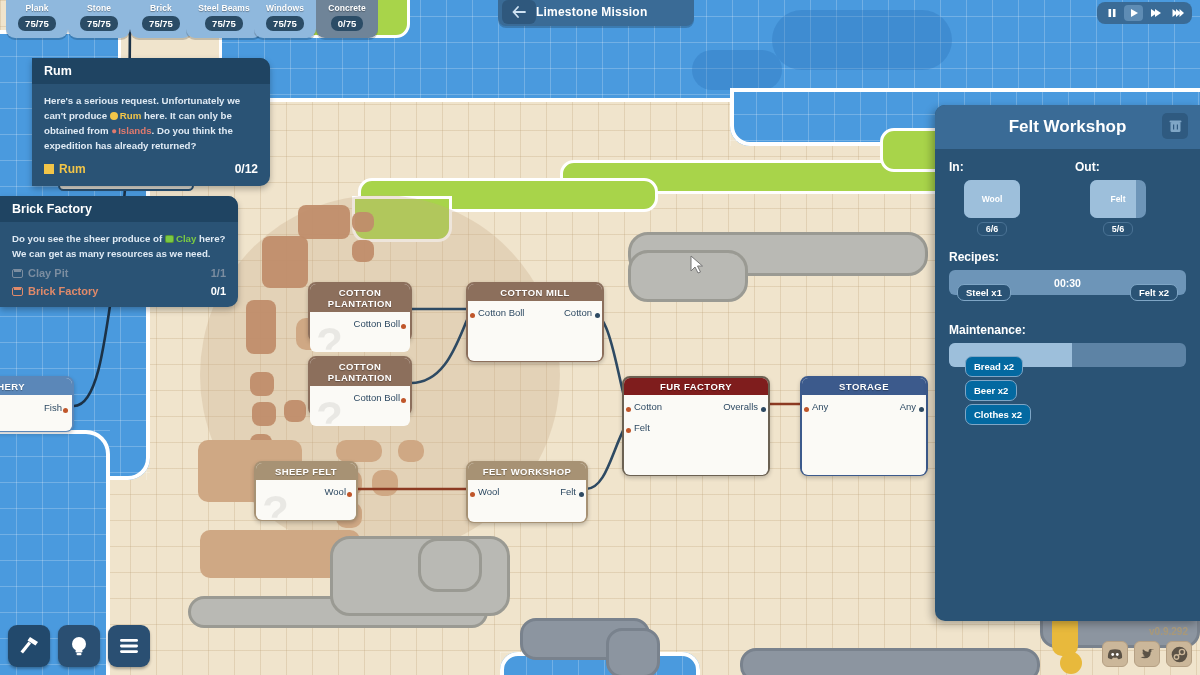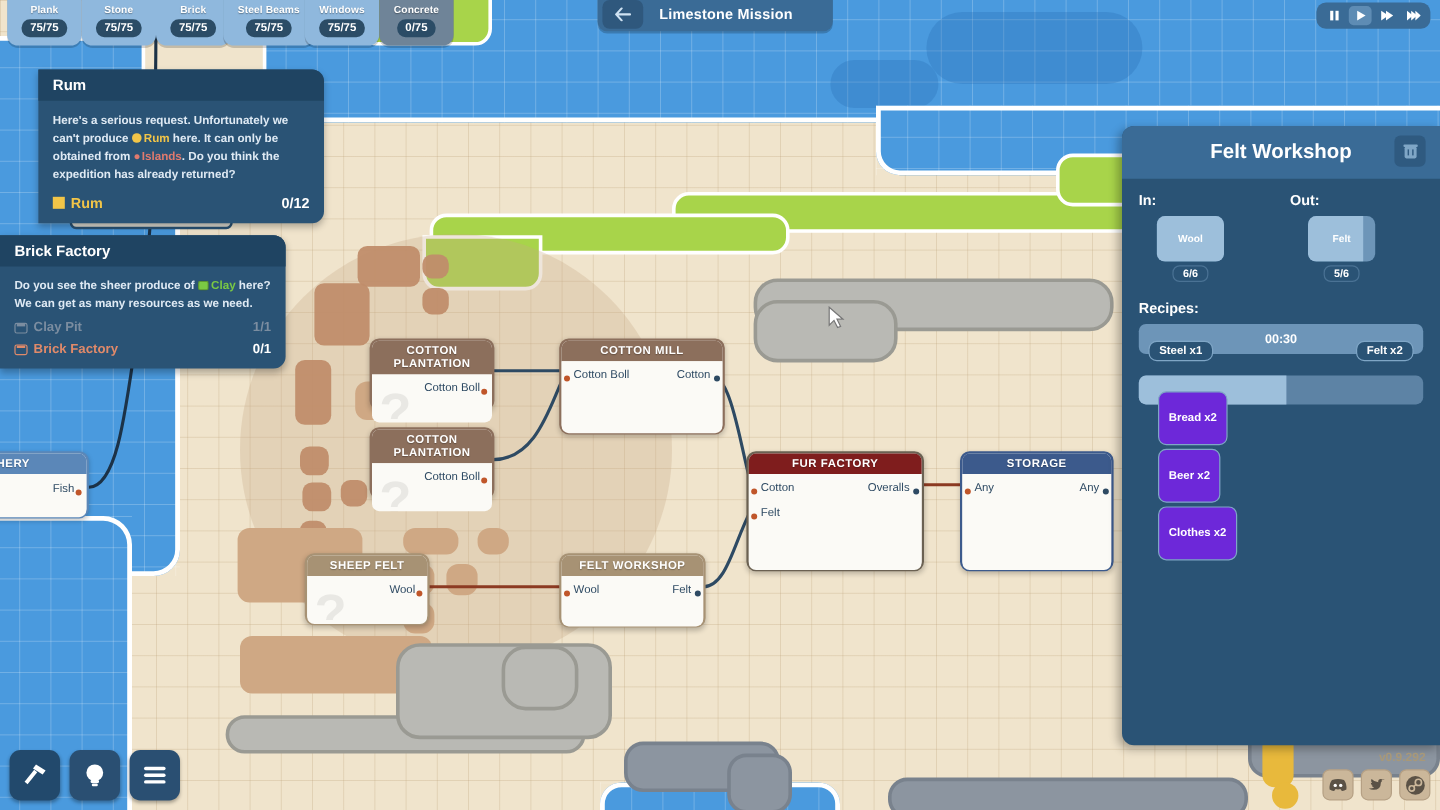--- a/index.html
+++ b/index.html
@@ -76,21 +76,21 @@
     position:absolute; top:-2px; left:498px; width:196px; height:28px;
     background:#3a6b96; border-radius:0 0 8px 8px; z-index:45;
     display:flex; align-items:center; box-shadow:0 2px 0 rgba(0,0,0,.2);
   }
   #mission-pill .backbtn{
     width:34px; height:24px; margin-left:4px; background:#2f587d;
     border-radius:6px; display:flex; align-items:center; justify-content:center;
     color:#cfe2f2; font-size:14px; cursor:pointer;
   }
   #mission-pill .mtitle{
-    flex:1; text-align:center; color:#fff; font-size:12px; font-weight:bold;
+    flex:1; color:#fff; font-size:12px; font-weight:bold;
     letter-spacing:.2px; padding-right:20px;
   }
 
   
   #speed{
     position:absolute; top:2px; right:8px; height:22px; z-index:45;
     background:#3a6b96; border-radius:8px; padding:3px 5px;
     display:flex; gap:3px; align-items:center;
   }
   .spd{
@@ -225,23 +225,23 @@
     position:absolute; top:14px; background:#2a5375; border:1.5px solid #7fa6c6;
     border-radius:7px; font-size:9.5px; font-weight:bold; color:#fff;
     padding:2px 8px;
   }
   .maint-bar{
     position:relative; height:24px; background:#5d83a5; border-radius:6px; overflow:visible;
   }
   .maint-fill{ position:absolute; left:0; top:0; bottom:0; width:52%; background:#9dbfdb; border-radius:6px 0 0 6px; }
   .maint-list{ position:relative; margin-top:-11px; margin-left:16px; }
   .maint-list .tagpill2{
-    display:inline-block; background:#6d28d9; border:1.5px solid #7fa6c6;
+    display:inline-block; background:#0369a1; border:1.5px solid #7fa6c6;
     border-radius:7px; font-size:9.5px; font-weight:bold; color:#fff;
-    padding:16px 8px; margin-bottom:3px;
+    padding:4px 8px; margin-bottom:3px;
   }
   .maint-list .row{ display:block; }
   #pause-row{
     position:absolute; left:0; right:0; bottom:12px; padding:0 14px;
     display:flex; align-items:center; justify-content:space-between;
   }
   #pause-row .plabel{ font-size:12px; font-weight:bold; color:#fff; }
   .toggle{ display:flex; background:#6d95b8; border-radius:6px; overflow:hidden; }
   .toggle div{
     font-size:11.5px; font-weight:bold; color:#fff; padding:5px 13px; cursor:pointer;
@@ -575,20 +575,21 @@
 
     <div class="ilabel" style="margin-top:14px;">Recipes:</div>
     <div style="position:relative;padding-bottom:18px;">
       <div class="recipe-bar">
         <span>00:30</span>
       </div>
       <span class="tagpill" style="left:8px;">Steel x1</span>
       <span class="tagpill" style="right:8px;">Felt x2</span>
     </div>
 
+    <div class="ilabel" style="margin-top:10px;">Maintenance:</div>
     <div class="maint-bar">
       <div class="maint-fill"></div>
     </div>
     <div class="maint-list">
       <div class="row"><span class="tagpill2">Bread x2</span></div>
       <div class="row"><span class="tagpill2">Beer x2</span></div>
       <div class="row"><span class="tagpill2">Clothes x2</span></div>
     </div>
   </div>
 

